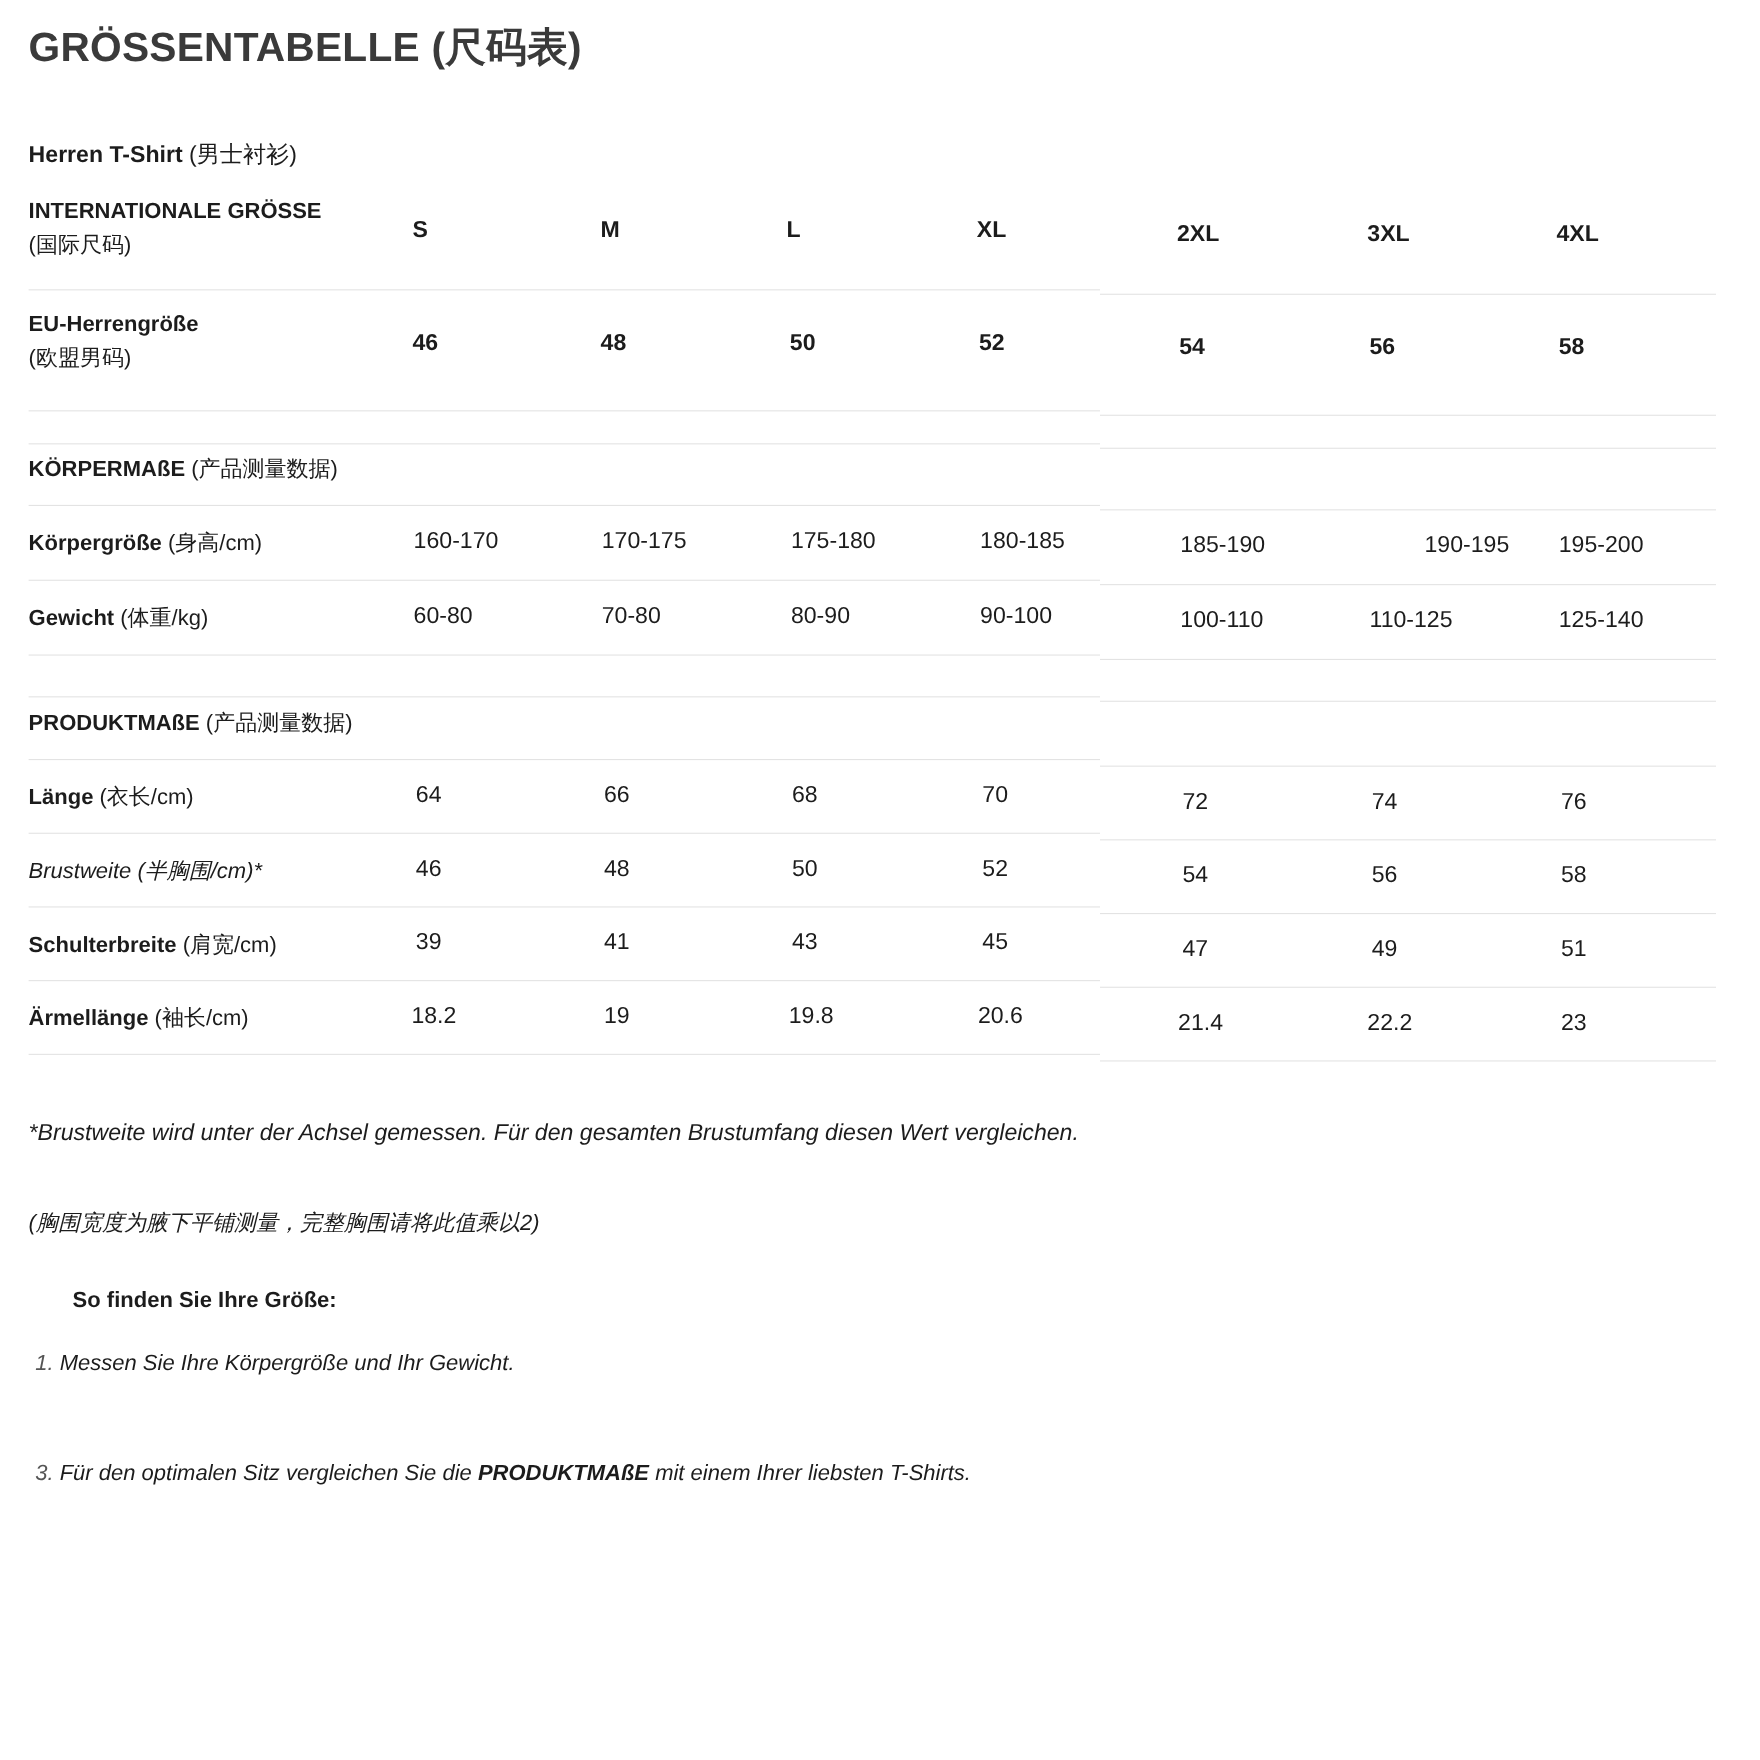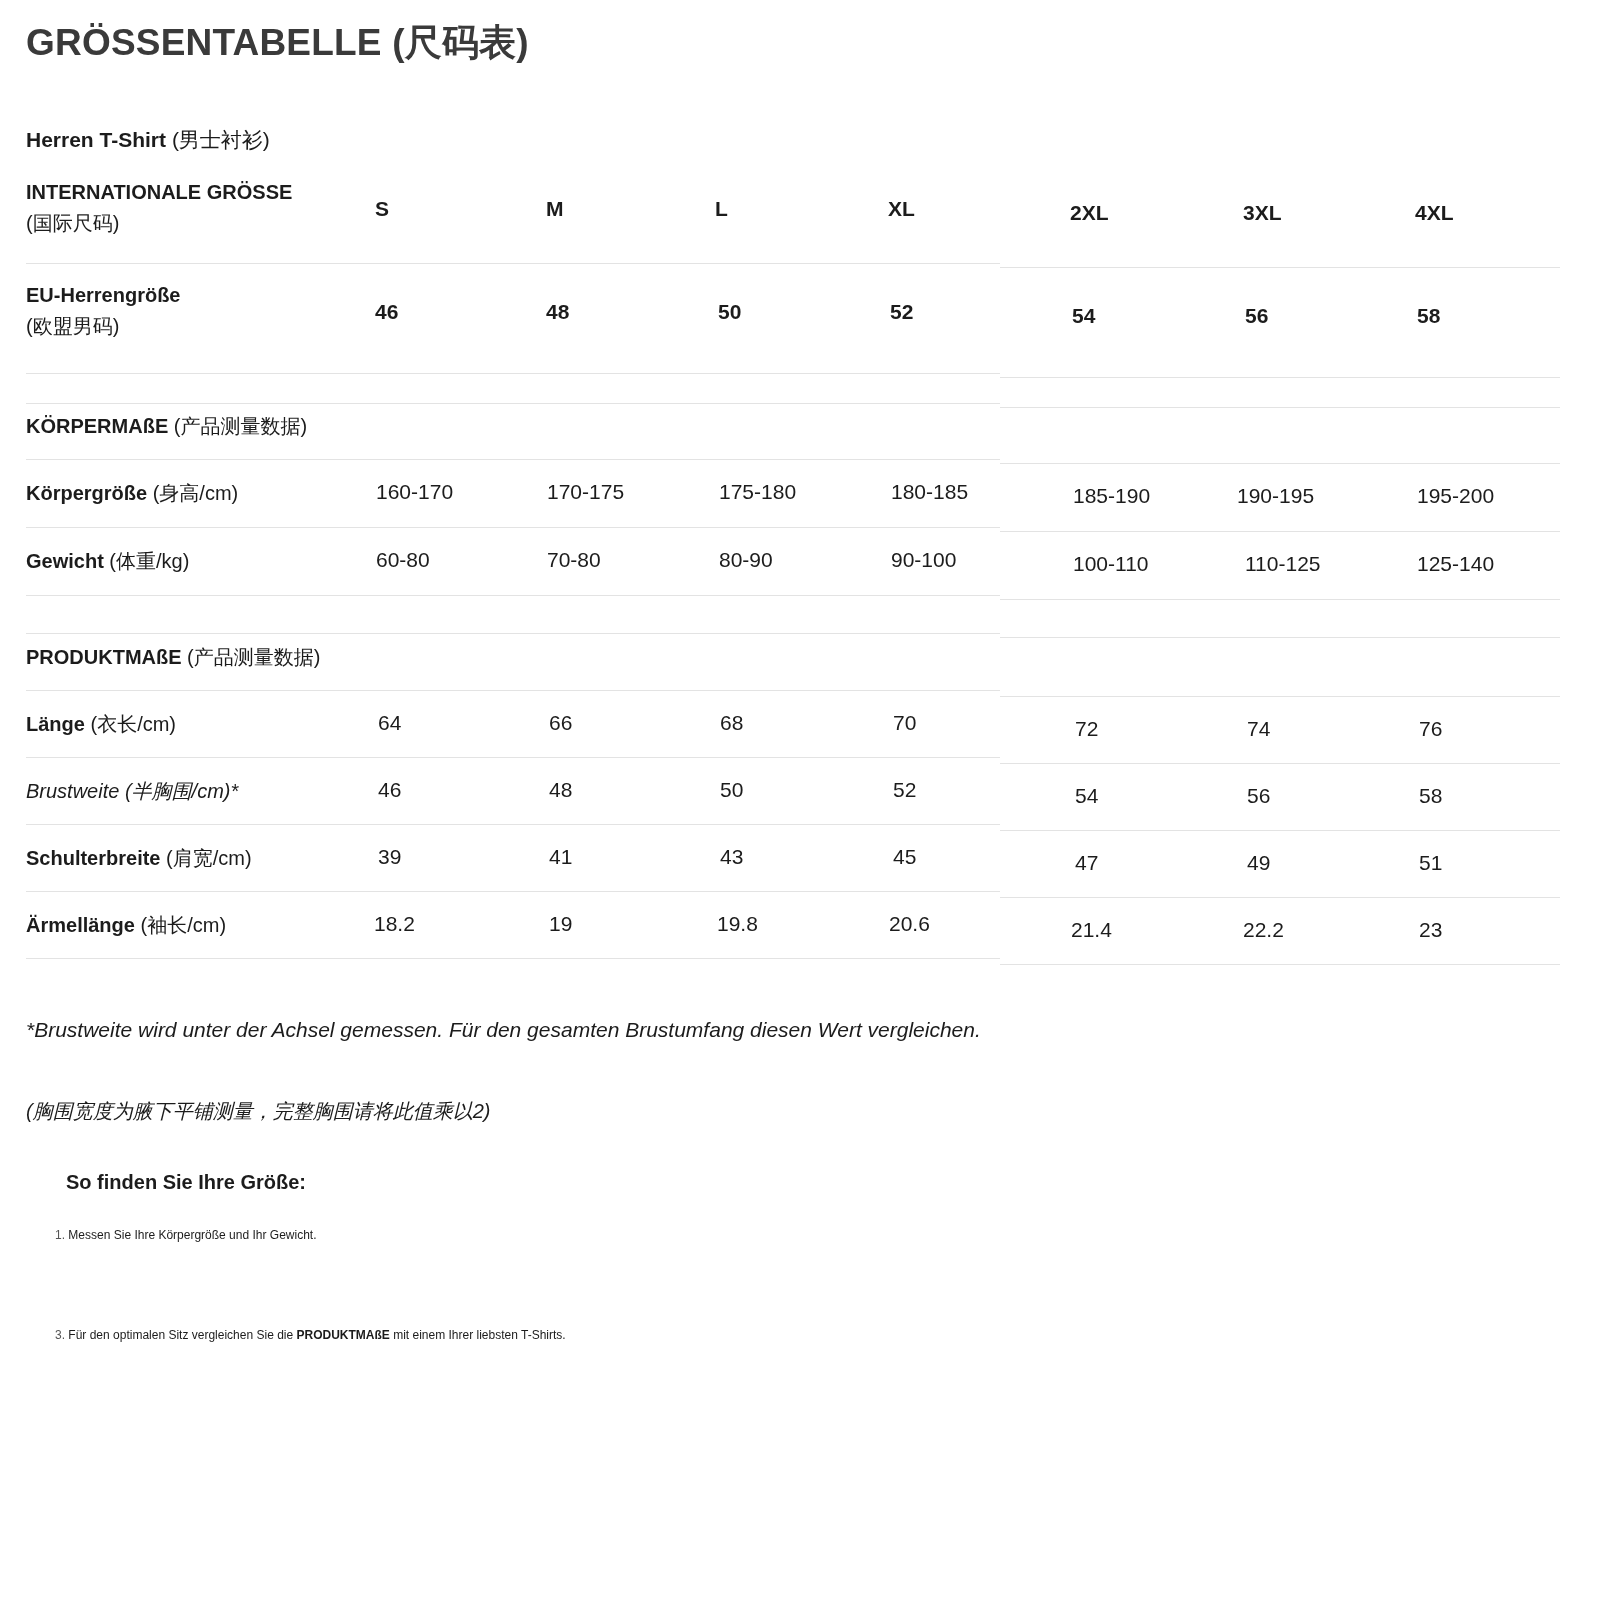--- a/index.html
+++ b/index.html
@@ -131,24 +131,25 @@
   
   .howto-title {
     position: absolute;
     left: 26px;
     font-size: 20px;
     font-weight: bold;
     white-space: nowrap;
   }
   .howto-item {
     position: absolute;
-    left: 55px;
-    font-size: 12px;
-    white-space: nowrap;
-    color: #1c1c1c;
+    left: 32px;
+    font-size: 20px;
+    white-space: nowrap;
+    color: #1c1c1c;
+    font-style: italic;
   }
   .howto-item .num { color: #555555; }
   .howto-item b { font-weight: bold; }
 </style>
 </head>
 <body>
 
 <div class="page">
 
   <div class="title">GRÖSSENTABELLE (尺码表)</div>
@@ -203,21 +204,21 @@
 
     <div class="row-label" style="top:325px;">
       <span class="de">Körpergröße</span>
       <span class="zh">(身高/cm)</span>
     </div>
     <div class="cell" style="left:376px;  top:325px;">160-170</div>
     <div class="cell" style="left:547px;  top:325px;">170-175</div>
     <div class="cell" style="left:719px;  top:325px;">175-180</div>
     <div class="cell" style="left:891px;  top:325px;">180-185</div>
     <div class="cell" style="left:1073px; top:329px;">185-190</div>
-    <div class="cell" style="left:1237px; top:329px;text-align:right;">190-195</div>
+    <div class="cell" style="left:1295px; top:329px;text-align:right;">190-195</div>
     <div class="cell" style="left:1417px; top:329px;">195-200</div>
 
     <div class="rule left-seg" style="top:372px;"></div>
     <div class="rule right-seg" style="top:376px;"></div>
 
     <div class="row-label" style="top:393px;">
       <span class="de">Gewicht</span>
       <span class="zh">(体重/kg)</span>
     </div>
     <div class="cell" style="left:376px;  top:393px;">60-80</div>

